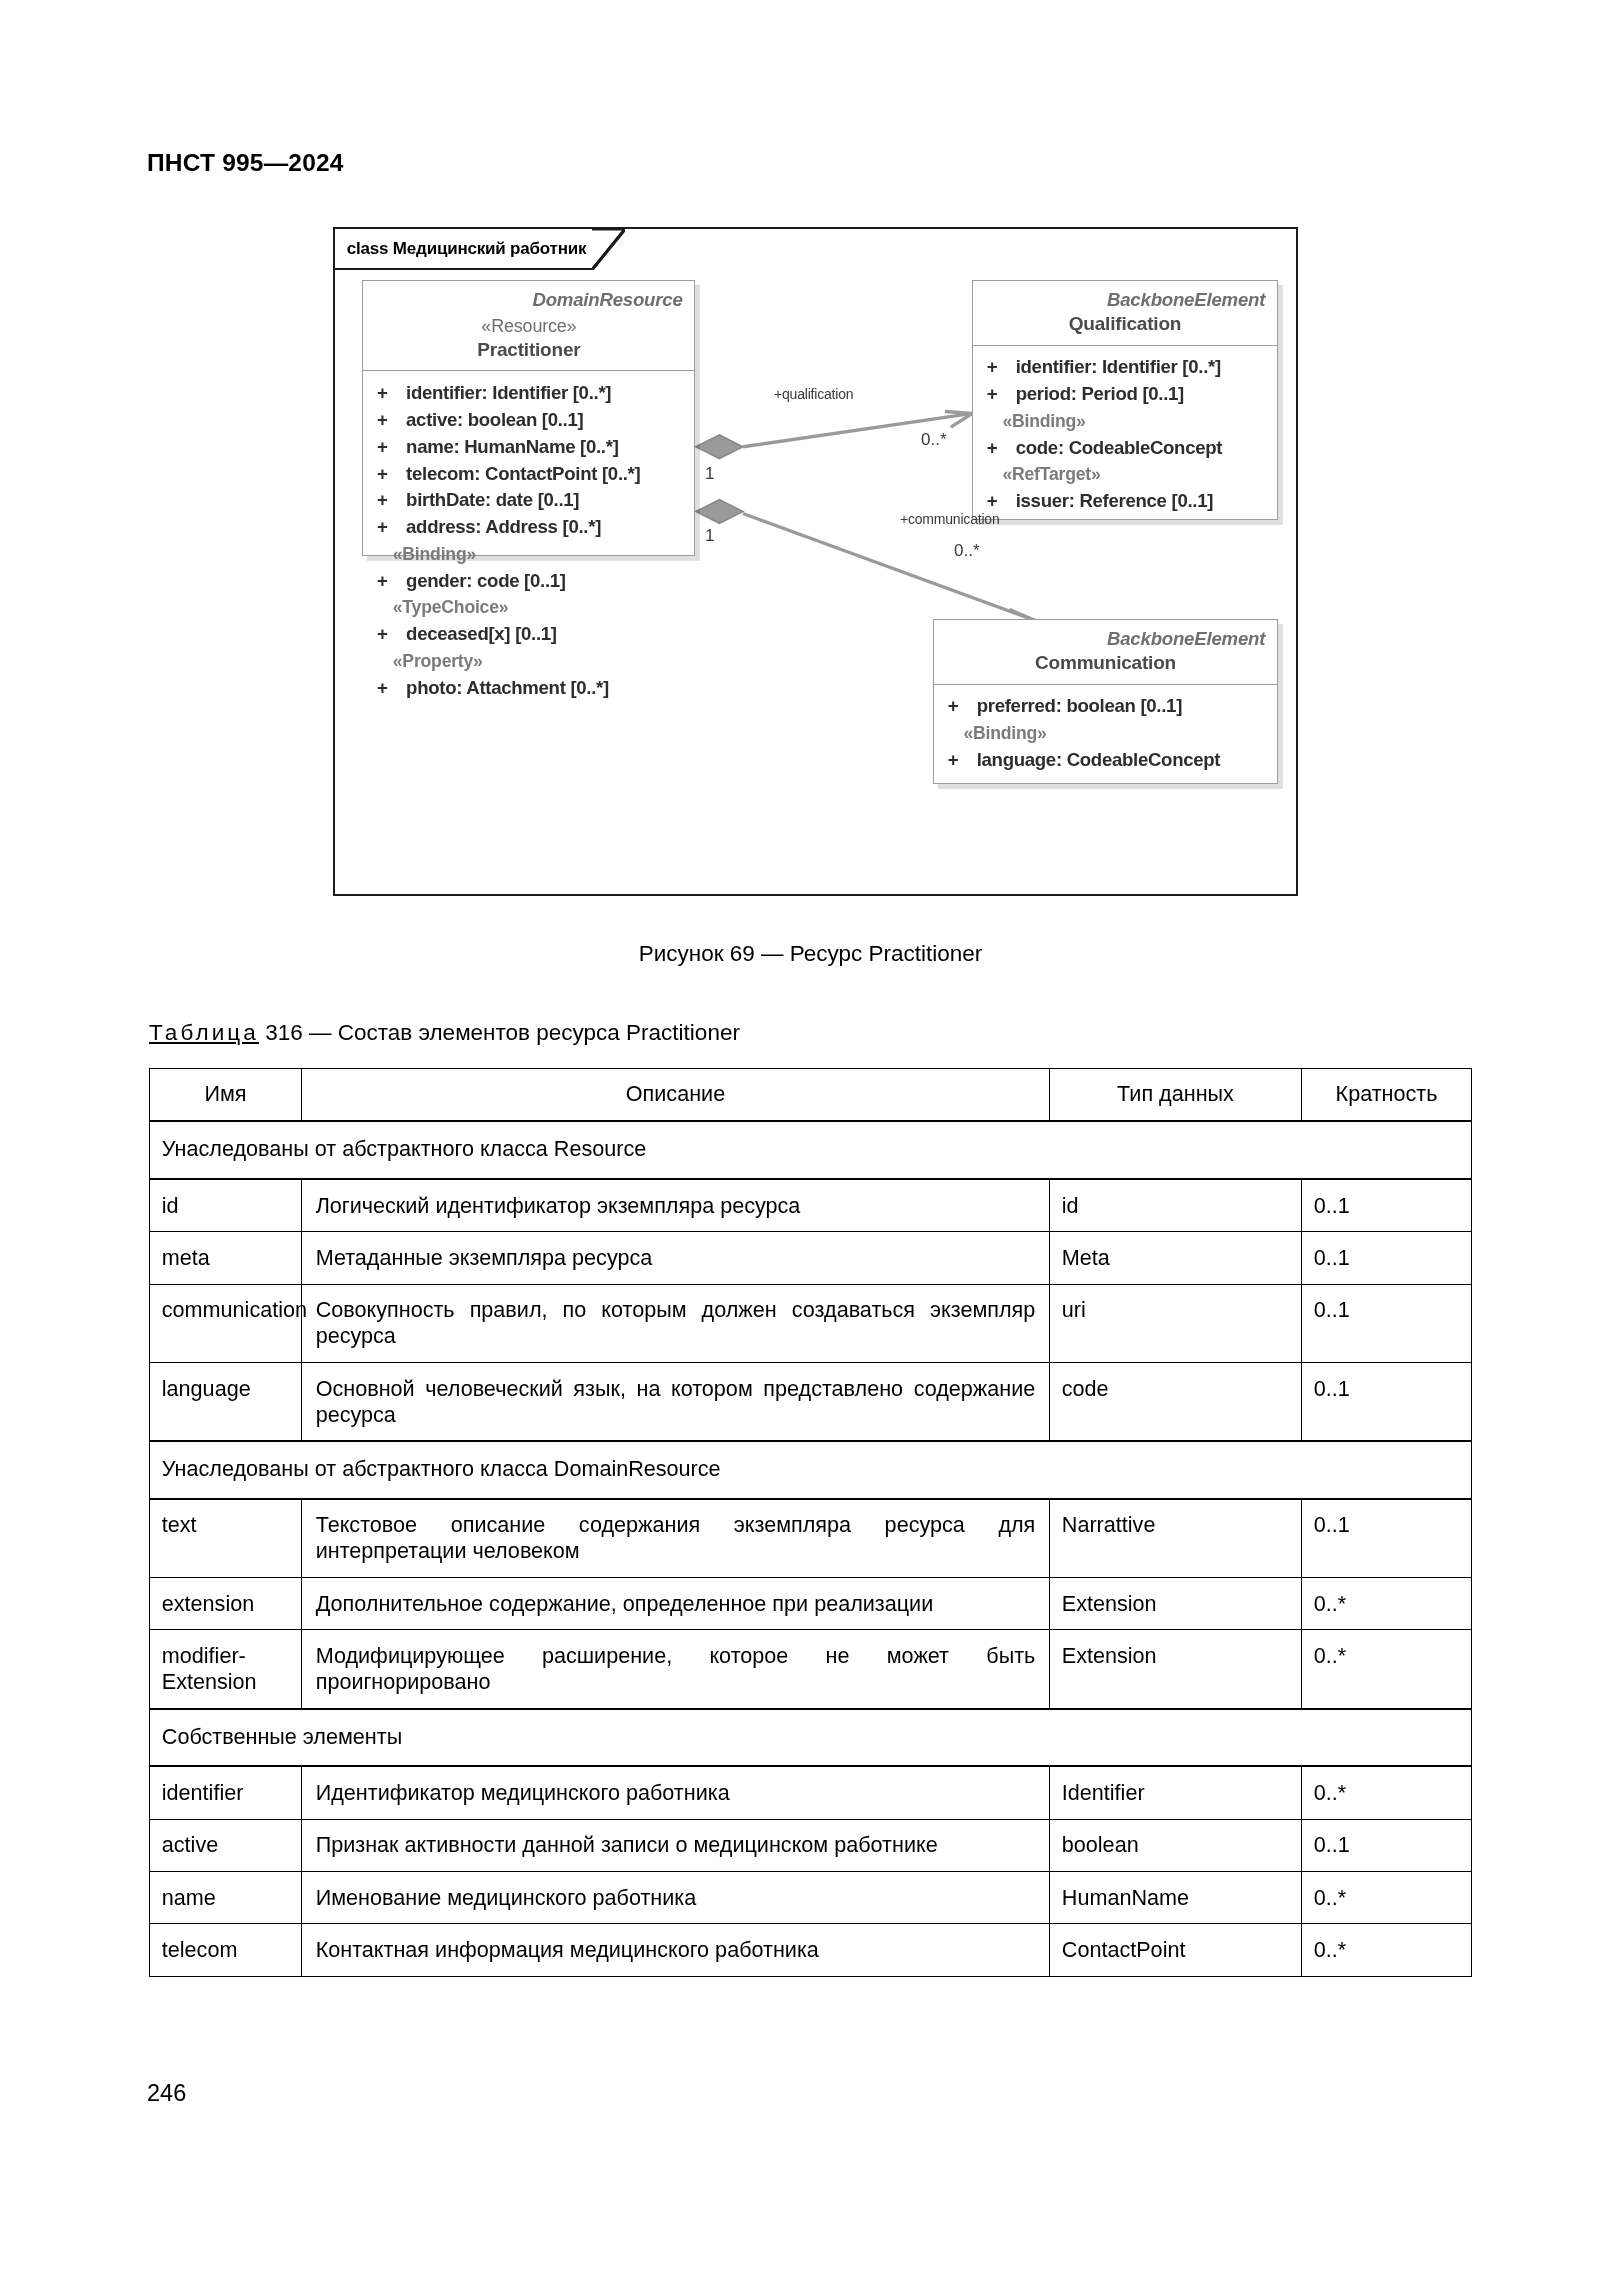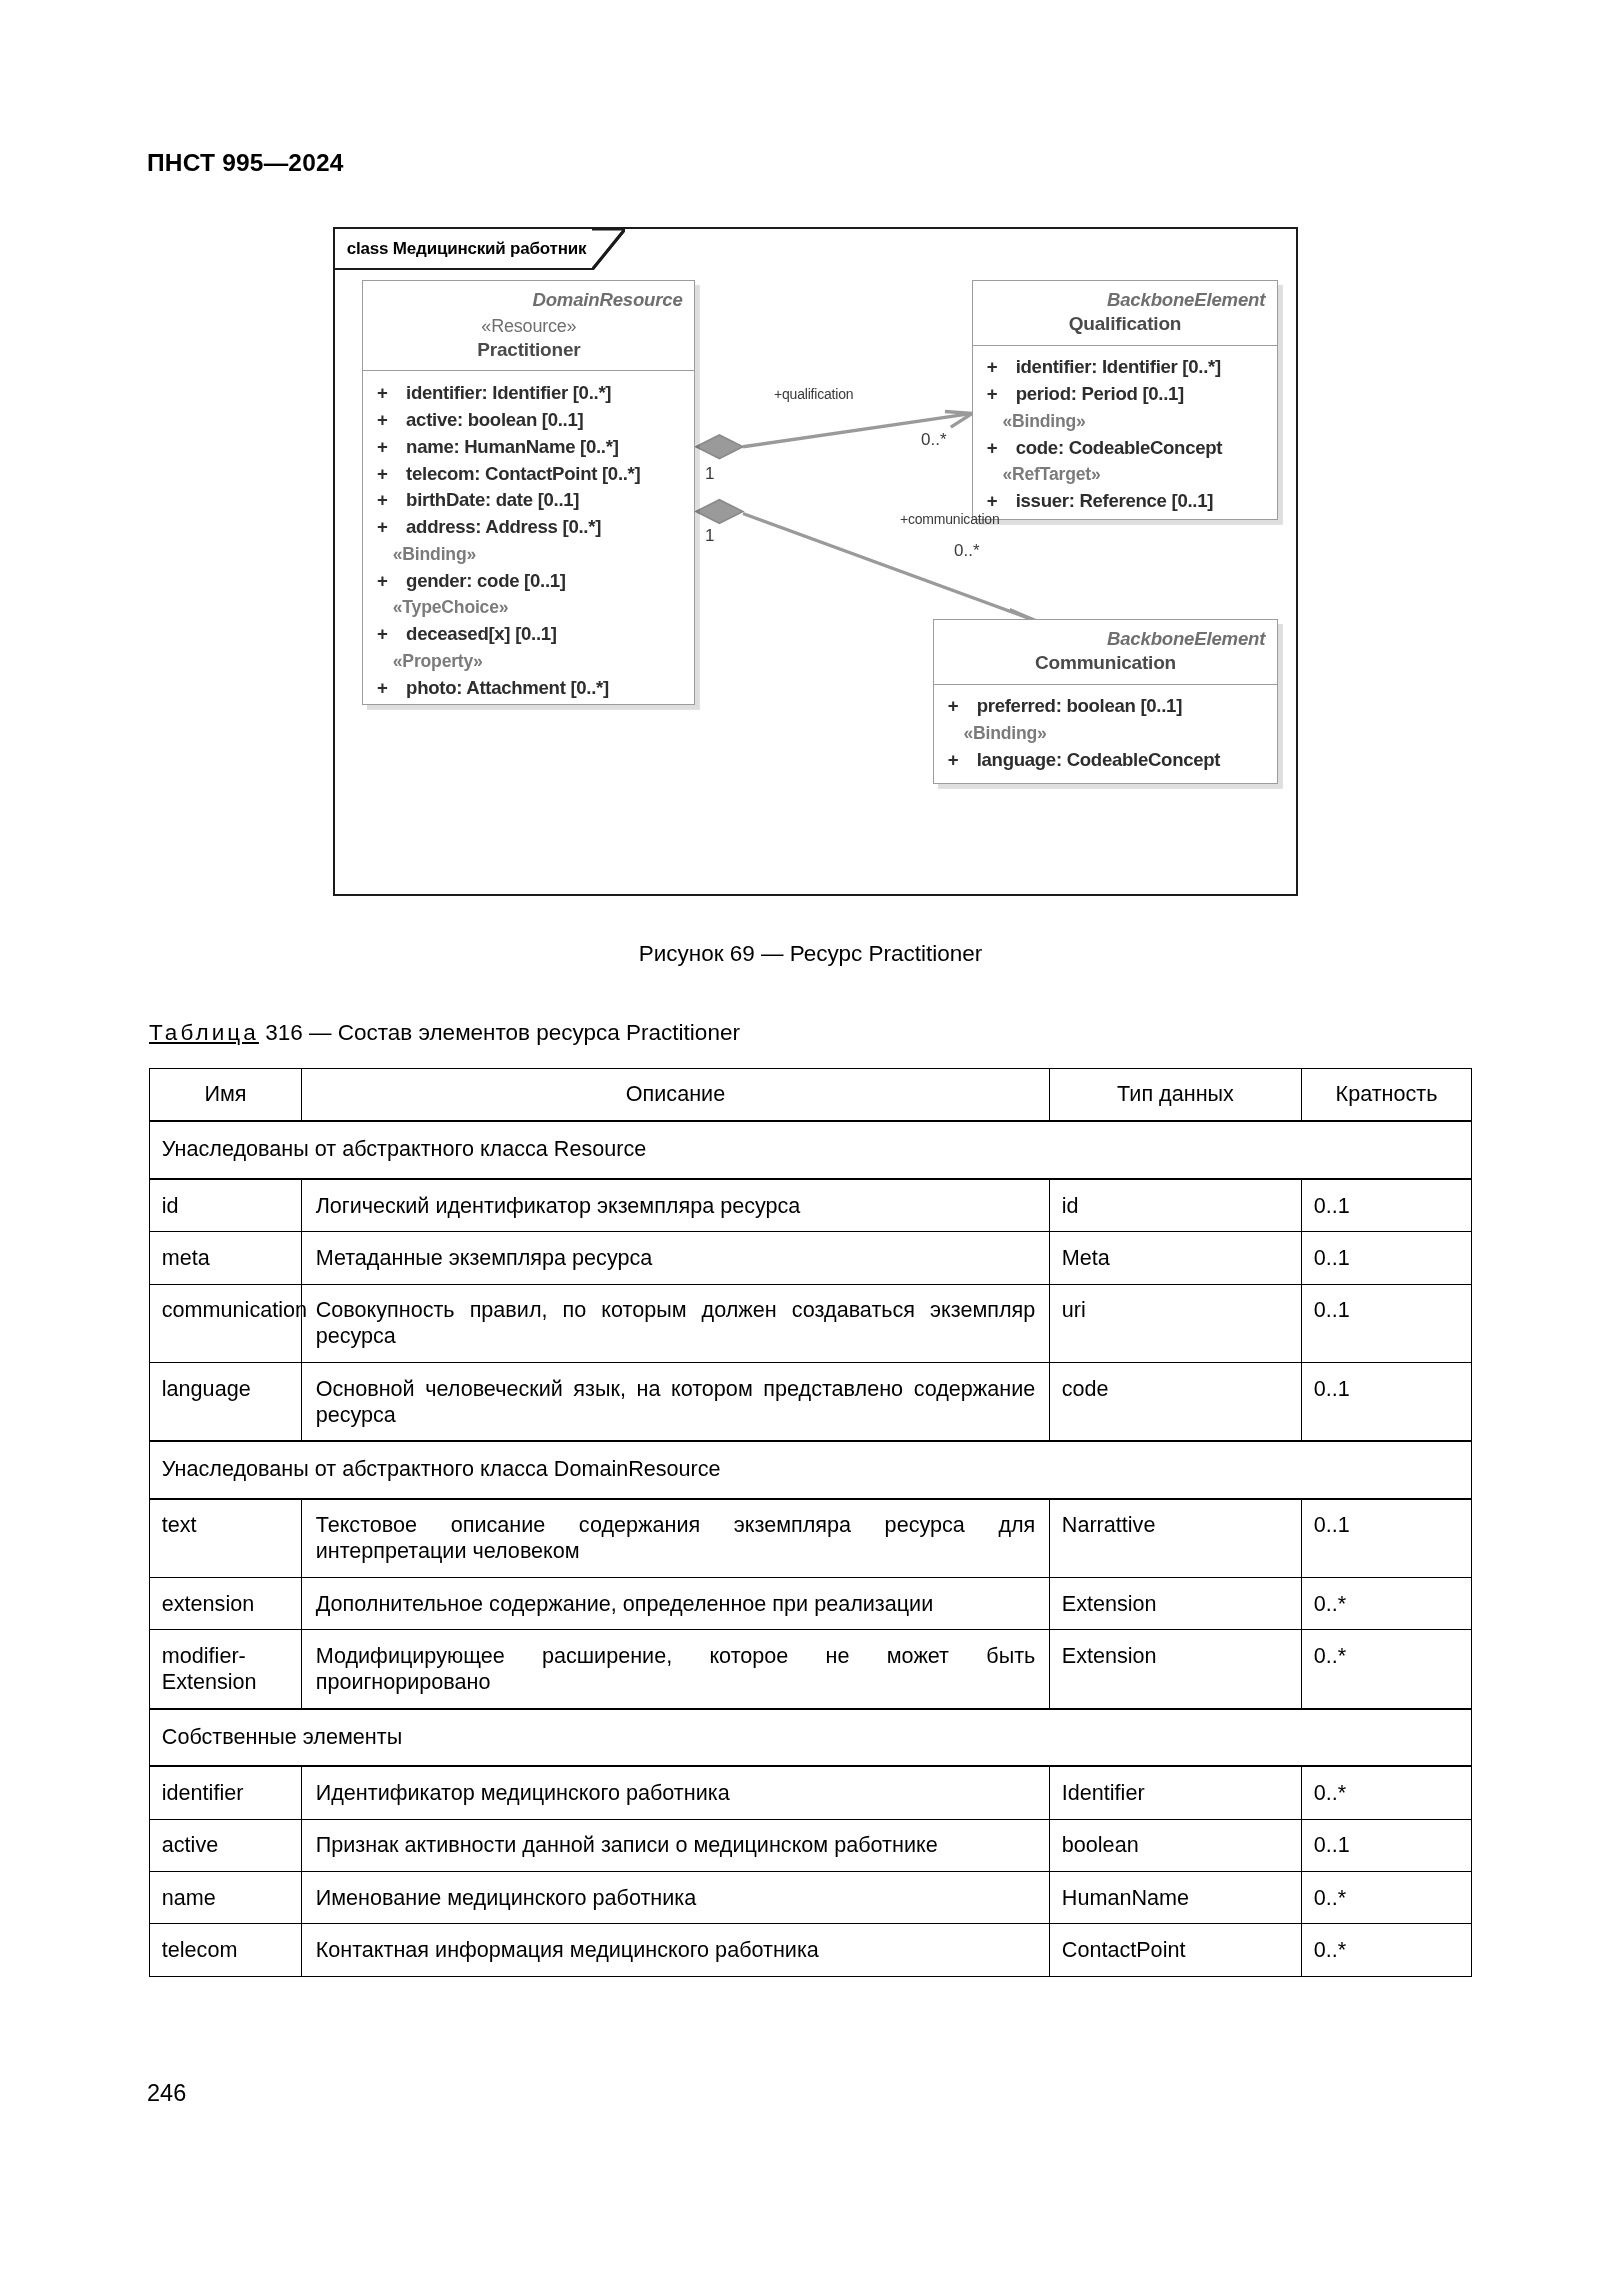--- a/index.html
+++ b/index.html
@@ -76,21 +76,21 @@
 
       <polygon points="368,222 392,210 416,222 392,234" fill="#9a9a9a" stroke="#8a8a8a" stroke-width="1.6"></polygon>
       <line x1="416" y1="222" x2="650" y2="188" stroke="#9a9a9a" stroke-width="3.4"></line>
       <path d="M650 188 L622 186 M650 188 L628 202" stroke="#9a9a9a" stroke-width="3.4" fill="none"></path>
 
       <polygon points="368,288 392,276 416,288 392,300 " fill="#9a9a9a" stroke="#8a8a8a" stroke-width="1.6"></polygon>
       <line x1="416" y1="290" x2="716" y2="400" stroke="#9a9a9a" stroke-width="3.4"></line>
       <path d="M716 400 L688 388 M716 400 L690 404" stroke="#9a9a9a" stroke-width="3.4" fill="none"></path>
     </svg>
 
-    <div class="uml-box" id="box-practitioner" style="left:27.4px;top:51px;width:333px;height:425px;">
+    <div class="uml-box" id="box-practitioner" style="left:27.4px;top:51px;width:333px;height:276px;">
       <div class="uml-head">
         <div class="uml-stereo-right">DomainResource</div>
         <div class="uml-stereo-center">«Resource»</div>
         <div class="uml-title">Practitioner</div>
       </div>
       <div class="uml-body">
         <div class="attr-row">
             <span class="attr-vis">+</span>
             <span class="attr-text">identifier: Identifier [0..*]</span>
           </div>

